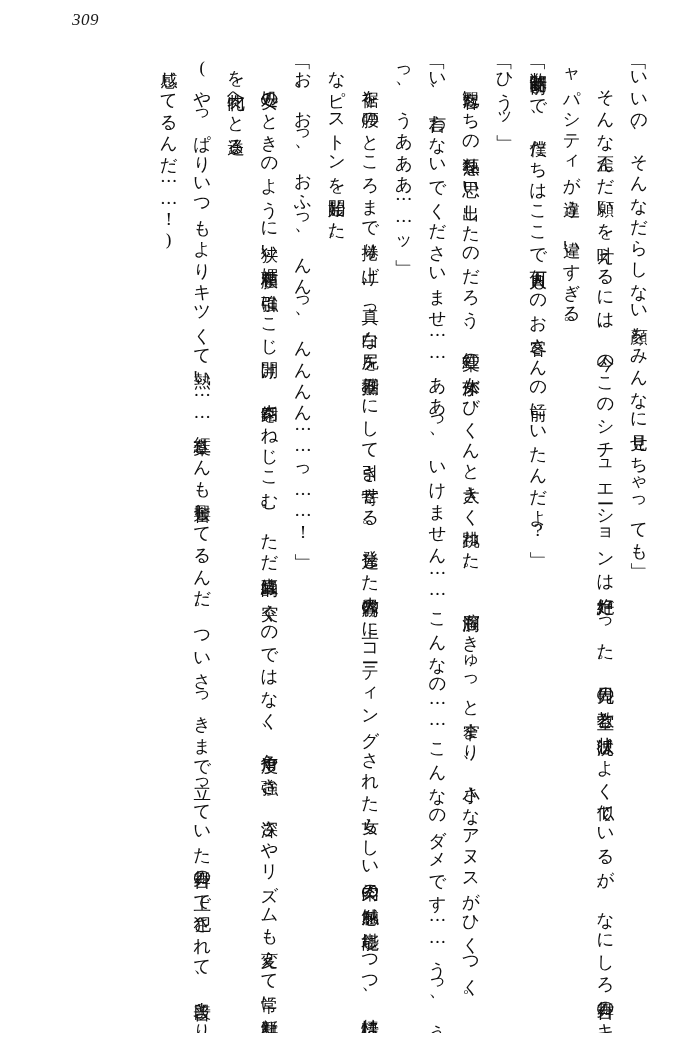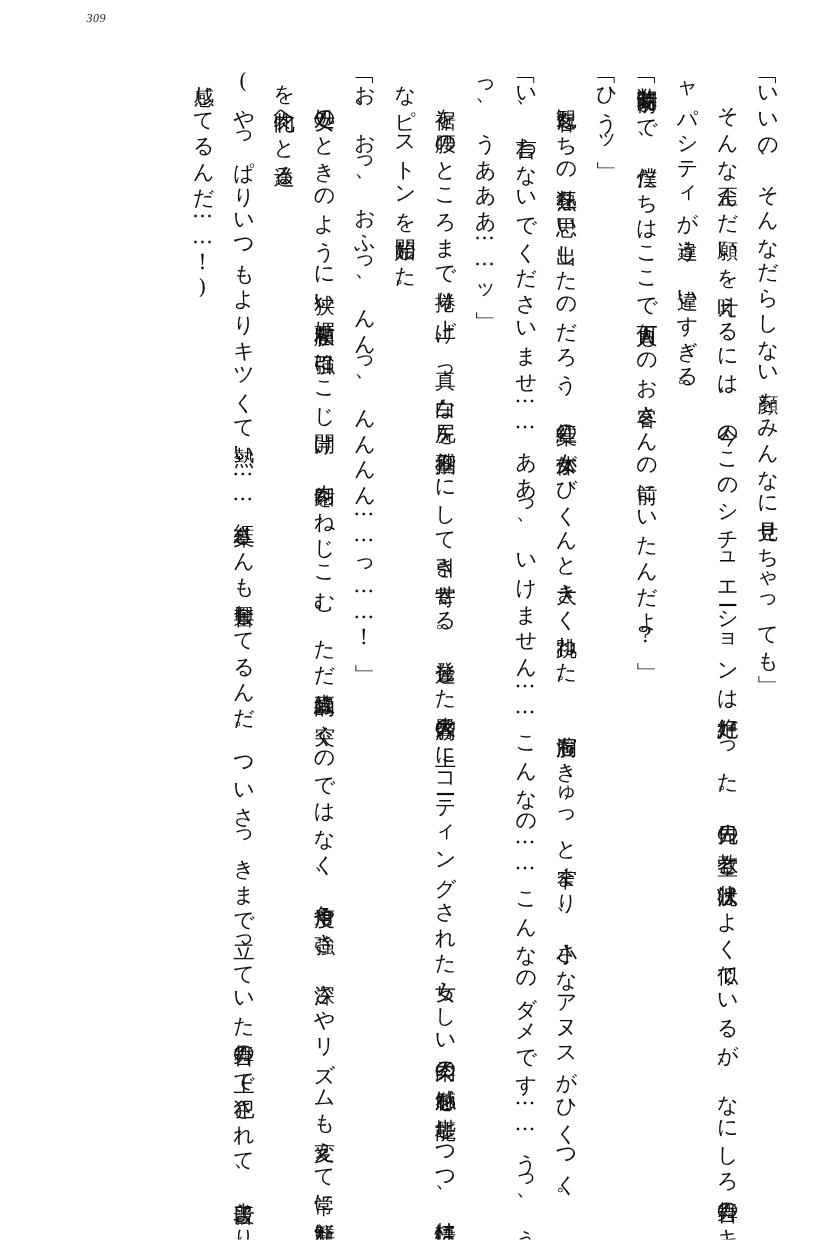--- a/index.html
+++ b/index.html
@@ -18,21 +18,21 @@
   .page {
     position: relative;
     width: 683px;
     height: 1050px;
     box-sizing: border-box;
   }
   .page-number {
     position: absolute;
     top: 10px;
     left: 72px;
-    font-size: 10px;
+    font-size: 17px;
     font-style: italic;
     font-family: "Liberation Serif", "DejaVu Serif", serif;
     color: #1a1a1a;
     letter-spacing: 0.5px;
   }
   .text-body {
     position: absolute;
     top: 58px;
     left: 30px;
     right: 28px;

